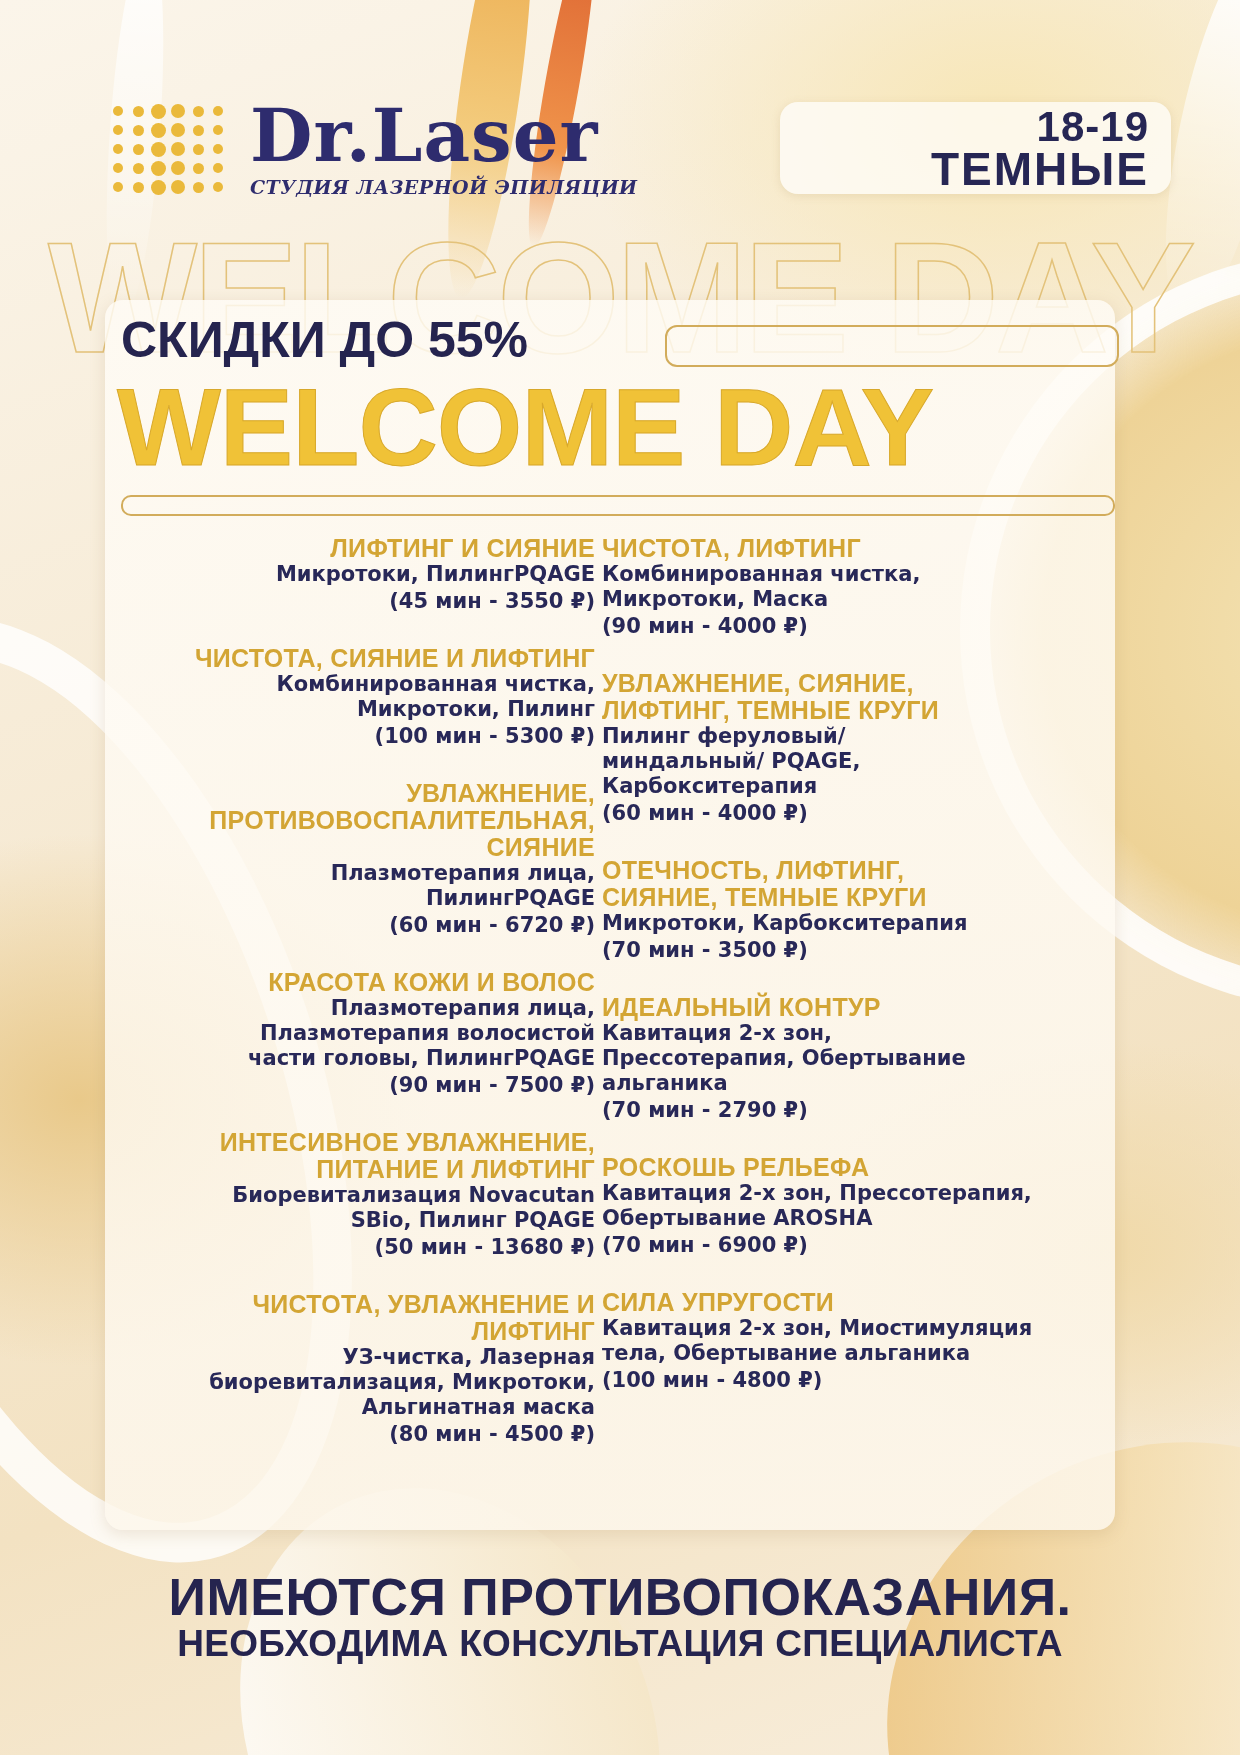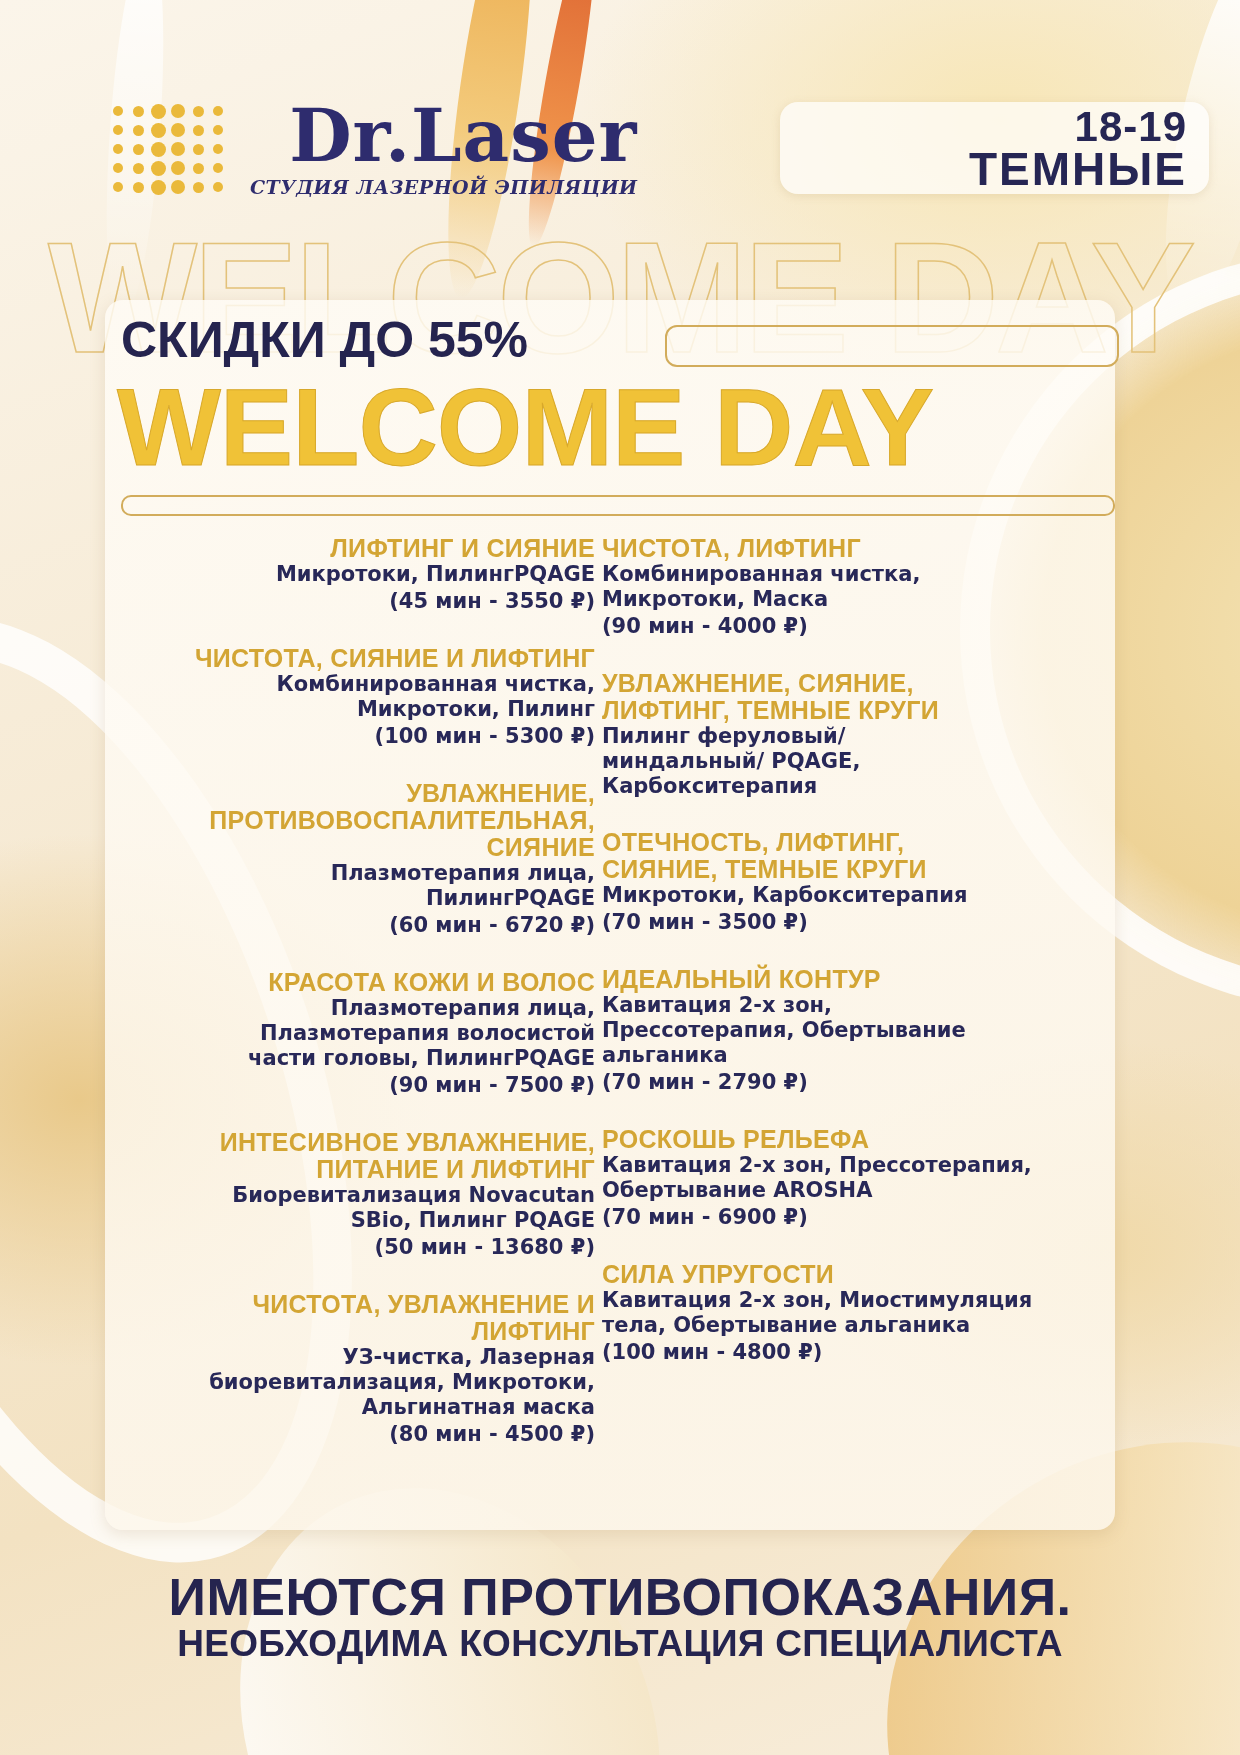--- a/index.html
+++ b/index.html
@@ -25,28 +25,29 @@
   .s4 { left:-180px; top:600px; width:420px; height:900px; border:40px solid rgba(255,255,255,.8); background:transparent; transform:rotate(-18deg); }
   .s5 { left:960px; top:250px; width:700px; height:700px; border:30px solid rgba(255,255,255,.85); background:radial-gradient(circle, #f3e2b3 0%, #eed397 60%, rgba(238,211,151,0) 75%); }
   .s6 { left:880px; top:1450px; width:560px; height:500px; background:linear-gradient(120deg,#e7b35a,#f4dcaa 50%,#ffffff); transform:rotate(-30deg); opacity:.7; }
   .s7 { left:250px; top:1480px; width:400px; height:500px; background:linear-gradient(100deg,#ffffff,#f4e4c2); transform:rotate(-25deg); opacity:.8; }
   .s8 { left:1180px; top:-60px; width:90px; height:380px; background:linear-gradient(180deg,#ffffff,rgba(255,255,255,0)); transform:rotate(12deg); }
 
   
   .logo { position:absolute; left:108px; top:100px; display:flex; align-items:center; }
   .dots { display:grid; grid-template-columns:repeat(6, 20px); grid-template-rows:repeat(5, 19px); align-items:center; justify-items:center; margin-right:22px; }
   .dot { border-radius:50%; background:#eab93a; }
-  .brand { display:flex; flex-direction:column;text-align:right; }
+  .brand { display:flex; flex-direction:column; }
   .brand-name { font-family:"DejaVu Serif", serif; font-weight:bold; color:#2e2c6e; font-size:72px; line-height:72px; letter-spacing:1px; }
   .brand-sub { font-family:"DejaVu Serif", serif; font-weight:bold; color:#2e2c6e; font-size:19px; letter-spacing:0.5px; margin-top:4px;font-style:italic; }
 
   .date-box {
-    position:absolute; left:780px; top:102px; width:429px; height:92px;
+    position:absolute; left:780px; top:102px; width:355px; height:92px;
     border-radius:18px; background:rgba(255,255,255,.7);
     box-shadow:0 2px 10px rgba(180,150,100,.2);
+    padding-left:36px;
   }
   .date-line { position:absolute; right:22px; font-family:"Liberation Sans", sans-serif; font-weight:bold; color:#262654; letter-spacing:1px; }
   .date-days { top:4px; font-size:42px; line-height:42px; }
   .date-month { top:44px; font-size:46px; line-height:46px; letter-spacing:2px; }
 
   
   .ghost {
     position:absolute; left:0; top:222px; width:1240px; text-align:center;
     font-family:"Liberation Sans", sans-serif; font-weight:bold;
     font-size:158px; line-height:150px; letter-spacing:-4px;
@@ -215,20 +216,21 @@
       <div class="svc-desc">Комбинированная  чистка,
 Микротоки, Маска</div>
       <div class="svc-price">(90 мин - 4000 ₽)</div>
     </div>
     <div class="svc">
       <div class="svc-title">УВЛАЖНЕНИЕ, СИЯНИЕ,
 ЛИФТИНГ, ТЕМНЫЕ КРУГИ</div>
       <div class="svc-desc">Пилинг  феруловый/
 миндальный/ PQAGE,
 Карбокситерапия</div>
+      <div class="svc-price">(60 мин - 4000 ₽)</div>
     </div>
     <div class="svc">
       <div class="svc-title">ОТЕЧНОСТЬ, ЛИФТИНГ,
 СИЯНИЕ, ТЕМНЫЕ КРУГИ</div>
       <div class="svc-desc">Микротоки, Карбокситерапия</div>
       <div class="svc-price">(70 мин - 3500 ₽)</div>
     </div>
     <div class="svc">
       <div class="svc-title">ИДЕАЛЬНЫЙ КОНТУР</div>
       <div class="svc-desc">Кавитация 2-х зон,

